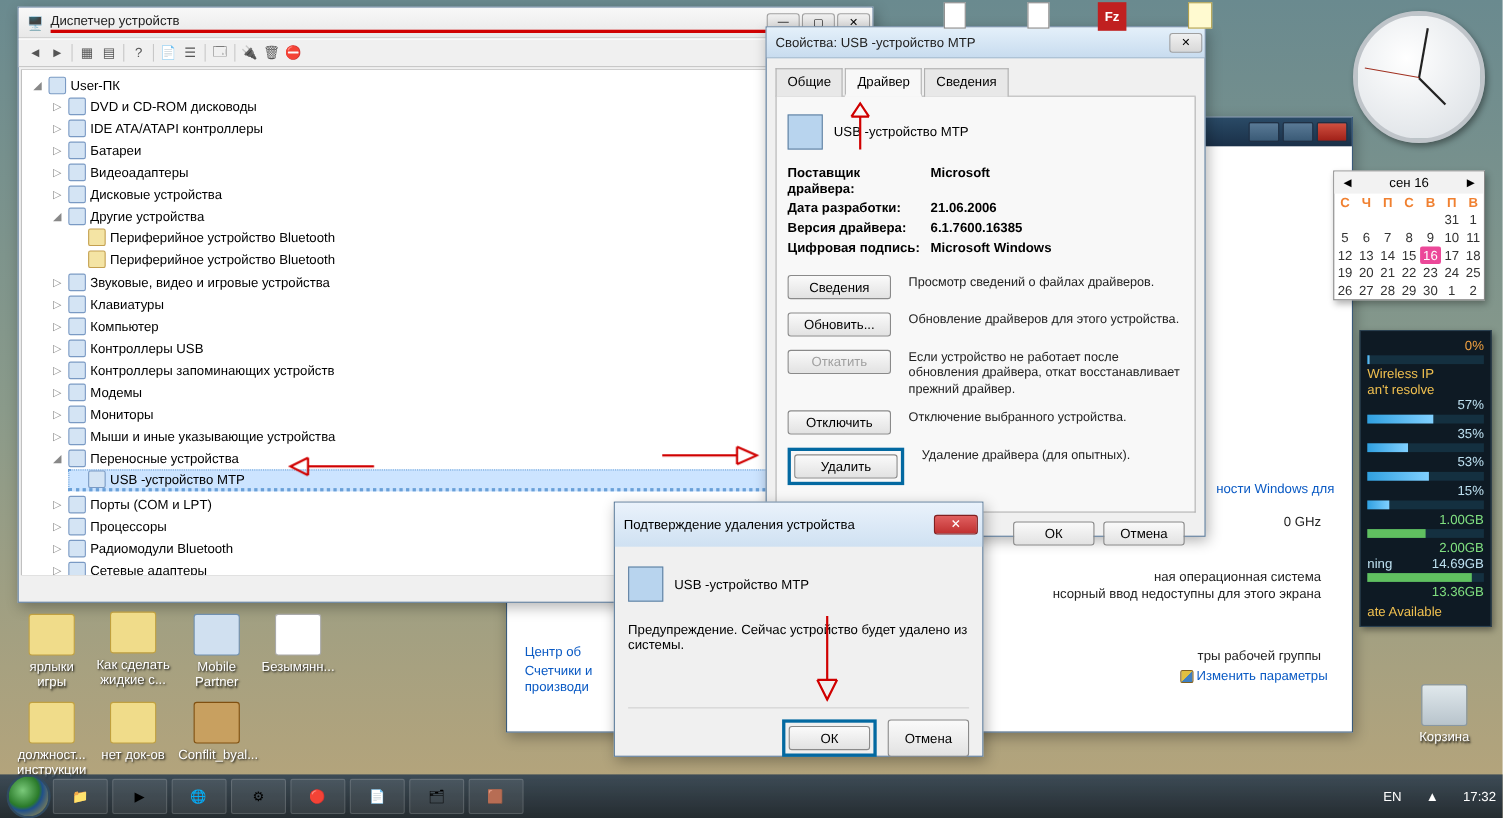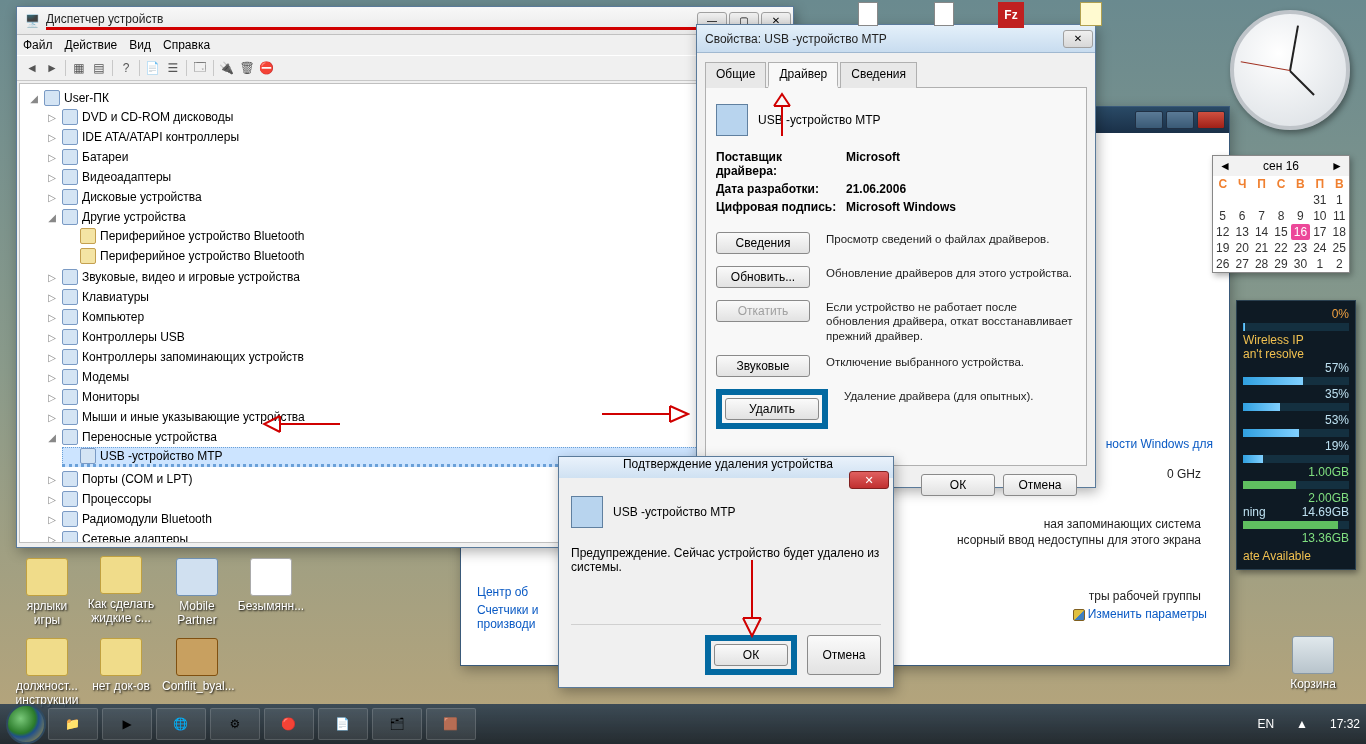--- a/index.html
+++ b/index.html
@@ -41,27 +41,27 @@
   .kv-row { display: flex; padding: 2px 0; font-weight: bold; }
   .kv-row .k { width: 130px; }
   .btn-row { display: flex; gap: 16px; align-items: flex-start; padding: 6px 0; }
   .win-button { padding: 3px 0; width: 94px; background: linear-gradient(180deg, #fafafa, #e2e2e2); border: 1px solid #8a8a8a; border-radius: 3px; cursor: pointer; text-align: center; }
   .win-button:disabled, .win-button.disabled { color: #a0a0a0; }
   .btn-desc { flex: 1; font-size: 11.5px; color: #222; line-height: 1.25; }
   .dlg-footer { padding: 8px 10px; display: flex; justify-content: flex-end; gap: 8px; }
 
   
   #confirm { left: 558px; top: 456px; width: 336px; height: 232px; }
-  #confirm .titlebar2 { height: 21px; background: linear-gradient(180deg, #eaf2fb, #cfe1f2); display: flex; align-items: center; padding: 0 4px 0 8px; flex-direction: column; }
+  #confirm .titlebar2 { height: 40px; background: linear-gradient(180deg, #eaf2fb, #cfe1f2); display: flex; align-items: center; padding: 0 4px 0 8px; }
   #confirm .close2 { width: 40px; height: 18px; background: linear-gradient(180deg, #e06060, #c03030); border: 1px solid #802020; border-radius: 3px; color: #fff; text-align: center; margin-left: auto; cursor: pointer; font-size: 11px; line-height: 16px; }
   #confirm .body { padding: 12px; }
 
   
   .red-under { border-bottom: 3px solid #d00000; }
-  .red-box { border: 6px solid #0369a1; }
+  .red-box { border: 3px solid #0369a1; }
   .arrow-r-svg { stroke: #d00000; stroke-width: 2; fill: none; }
   .arrow-down-svg { stroke: #d00000; stroke-width: 2; fill: none; }
 
   
   .desktop-icon { position: absolute; width: 70px; text-align: center; color: #fff; text-shadow: 1px 1px 2px #000; font-size: 11.5px; cursor: pointer; }
   .desktop-icon .ico { width: 42px; height: 38px; margin: 0 auto 3px auto; background: #f0dc8a; border: 1px solid #c0a040; border-radius: 3px; }
 
   
   #clock { position: absolute; right: 16px; top: 10px; width: 120px; height: 120px; border-radius: 50%; background: radial-gradient(circle at 40% 35%, #ffffff, #d8dde2); border: 4px solid #bfc4c9; box-shadow: 2px 3px 6px rgba(0,0,0,0.4); }
   #clock .hand { position: absolute; left: 50%; top: 50%; transform-origin: 0 50%; background: #222; height: 2px; }
@@ -109,44 +109,38 @@
           <g>
         <path d="M10 20 q20 -10 40 0 v30 q-20 -10 -40 0 z" fill="#d04030"></path>
         <path d="M52 20 q20 -10 40 0 v30 q-20 -10 -40 0 z" fill="#50a040"></path>
         <path d="M10 55 q20 -10 40 0 v30 q-20 -10 -40 0 z" fill="#3080d0"></path>
         <path d="M52 55 q20 -10 40 0 v30 q-20 -10 -40 0 z" fill="#e0b040"></path>
       </g>
         </svg>
     </div>
     <div style="position:absolute;right:16px;top:330px" class="link">ности Windows для</div>
     <div style="position:absolute;right:28px;top:360px">0 GHz</div>
-    <div style="position:absolute;right:28px;top:410px">ная запоминающих система</div>
+    <div style="position:absolute;right:28px;top:410px">ная операционная система</div>
     <div style="position:absolute;right:28px;top:426px">нсорный ввод недоступны для этого экрана</div>
     <div style="position:absolute;right:28px;top:482px">тры рабочей группы</div>
     <div style="position:absolute;right:22px;top:500px" class="link"><span class="shield"></span><span>Изменить параметры</span></div>
     <div style="position:absolute;left:16px;top:478px" class="link">Центр об</div>
     <div style="position:absolute;left:16px;top:496px" class="link"><span>Счетчики и</span><br><span>производи</span></div>
   </div>
 </div>
 
 <div id="devmgr" class="window">
   <div class="window-titlebar">
     <span style="margin-right:6px">🖥️</span>
     <span class="window-title red-under" style="display:inline-block;padding-bottom:1px">Диспетчер устройств</span>
     <div class="window-controls">
       <div class="win-btn">—</div>
       <div class="win-btn">▢</div>
       <div class="win-btn">✕</div>
     </div>
-  </div>
-  <div class="menubar">
-    <span>Файл</span>
-    <span>Действие</span>
-    <span>Вид</span>
-    <span>Справка</span>
   </div>
   <div class="toolbar">
     <span class="tbicon">◄</span>
     <span class="tbicon">►</span>
     <span class="tbsep"></span>
     <span class="tbicon">▦</span>
     <span class="tbicon">▤</span>
     <span class="tbsep"></span>
     <span class="tbicon">?</span>
     <span class="tbsep"></span>
@@ -352,38 +346,42 @@
       </div>
       <div class="kv-row">
           <span class="k">Поставщик драйвера:</span>
           <span>Microsoft</span>
         </div>
       <div class="kv-row">
           <span class="k">Дата разработки:</span>
           <span>21.06.2006</span>
         </div>
       <div class="kv-row">
+          <span class="k">Версия драйвера:</span>
+          <span>6.1.7600.16385</span>
+        </div>
+      <div class="kv-row">
           <span class="k">Цифровая подпись:</span>
           <span>Microsoft Windows</span>
         </div>
       <div style="height:10px"></div>
       <div class="btn-row">
           <button class="win-button">Сведения</button>
           <div class="btn-desc">Просмотр сведений о файлах драйверов.</div>
         </div>
       <div class="btn-row">
           <button class="win-button">Обновить...</button>
           <div class="btn-desc">Обновление драйверов для этого устройства.</div>
         </div>
       <div class="btn-row">
           <button class="win-button disabled">Откатить</button>
           <div class="btn-desc">Если устройство не работает после обновления драйвера, откат восстанавливает прежний драйвер.</div>
         </div>
       <div class="btn-row">
-          <button class="win-button">Звуковые</button>
+          <button class="win-button">Отключить</button>
           <div class="btn-desc">Отключение выбранного устройства.</div>
         </div>
       <div class="btn-row">
           <span class="red-box" style="padding:3px;display:inline-block"><button class="win-button">Удалить</button></span>
           <div class="btn-desc">Удаление драйвера (для опытных).</div>
         </div>
     </div>
     <div class="dlg-footer">
       <button class="win-button" style="width:74px">ОК</button>
       <button class="win-button" style="width:74px">Отмена</button>
@@ -422,21 +420,21 @@
     <path class="arrow-down-svg" d="M14 2 V60 M5 60 h18 M5 60 L14 78 L23 60"></path>
   </svg>
 
 <div class="desktop-icon" style="left:12px;top:558px"><div class="ico"></div><span>ярлыки игры</span></div>
 <div class="desktop-icon" style="left:86px;top:556px"><div class="ico"></div><span>Как сделать жидкие с...</span></div>
 <div class="desktop-icon" style="left:162px;top:558px"><div class="ico" style="background:#d0e0f0;border-color:#7090b0"></div><span>Mobile Partner</span></div>
 <div class="desktop-icon" style="left:236px;top:558px"><div class="ico" style="background:#fff;border-color:#aaa"></div><span>Безымянн...</span></div>
 <div class="desktop-icon" style="left:12px;top:638px"><div class="ico"></div><span>должност... инструкции</span></div>
 <div class="desktop-icon" style="left:86px;top:638px"><div class="ico"></div><span>нет док-ов</span></div>
 <div class="desktop-icon" style="left:162px;top:638px"><div class="ico" style="background:#c8a060;border-color:#805010"></div><span>Conflit_byal...</span></div>
-<div class="desktop-icon" style="right:18px;top:636px"><div class="ico" style="background:linear-gradient(#e0e8ec,#b8c4cc);border-color:#8898a4"></div><span>Корзина</span></div>
+<div class="desktop-icon" style="right:18px;top:622px"><div class="ico" style="background:linear-gradient(#e0e8ec,#b8c4cc);border-color:#8898a4"></div><span>Корзина</span></div>
 
 <div style="position:absolute;left:858px;top:2px;width:20px;height:24px;background:#fff;border:1px solid #888"></div>
 <div style="position:absolute;left:934px;top:2px;width:20px;height:24px;background:#fff;border:1px solid #888"></div>
 <div style="position:absolute;left:998px;top:2px;width:26px;height:26px;background:#c02020;color:#fff;text-align:center;line-height:26px;font-weight:bold">Fz</div>
 <div style="position:absolute;left:1080px;top:2px;width:22px;height:24px;background:#fffad0;border:1px solid #b0a050"></div>
 
 <div id="clock">
   <div class="hand" style="width:34px;transform:rotate(45deg)"></div>
   <div class="hand" style="width:46px;transform:rotate(280deg)"></div>
   <div class="hand" style="width:50px;height:1px;background:#a03020;transform:rotate(190deg)"></div>
@@ -521,21 +519,21 @@
       <div class="fill" style="width:57%"></div>
     </div>
   <div style="display:flex;justify-content:flex-end">35%</div>
     <div class="bar">
       <div class="fill" style="width:35%"></div>
     </div>
   <div style="display:flex;justify-content:flex-end">53%</div>
     <div class="bar">
       <div class="fill" style="width:53%"></div>
     </div>
-  <div style="display:flex;justify-content:flex-end">19%</div>
+  <div style="display:flex;justify-content:flex-end">15%</div>
     <div class="bar">
       <div class="fill" style="width:19%"></div>
     </div>
   <div style="display:flex;justify-content:flex-end;color:#80e080">1.00GB</div>
     <div class="bar">
       <div class="fill" style="width:50%;background:#60c060"></div>
     </div>
   <div style="display:flex;justify-content:flex-end;color:#80e080">2.00GB</div>
   <div style="display:flex;justify-content:space-between">
       <span>ning</span>

